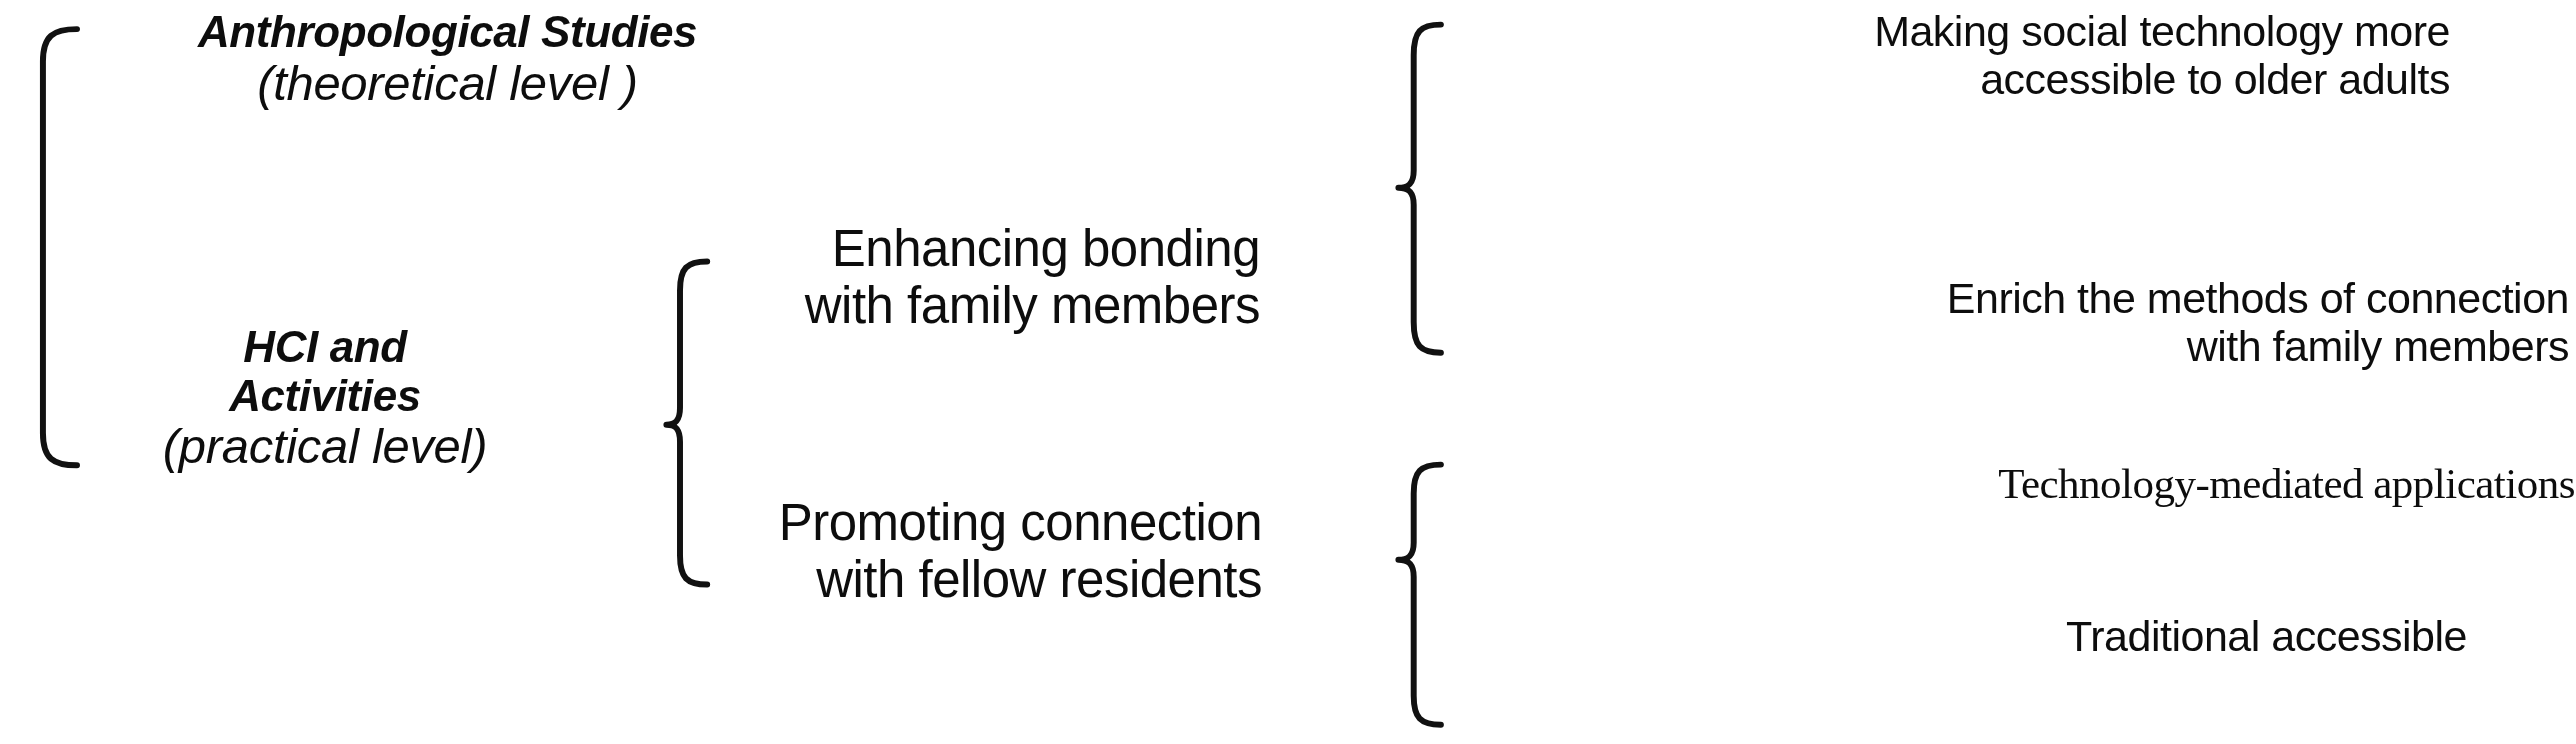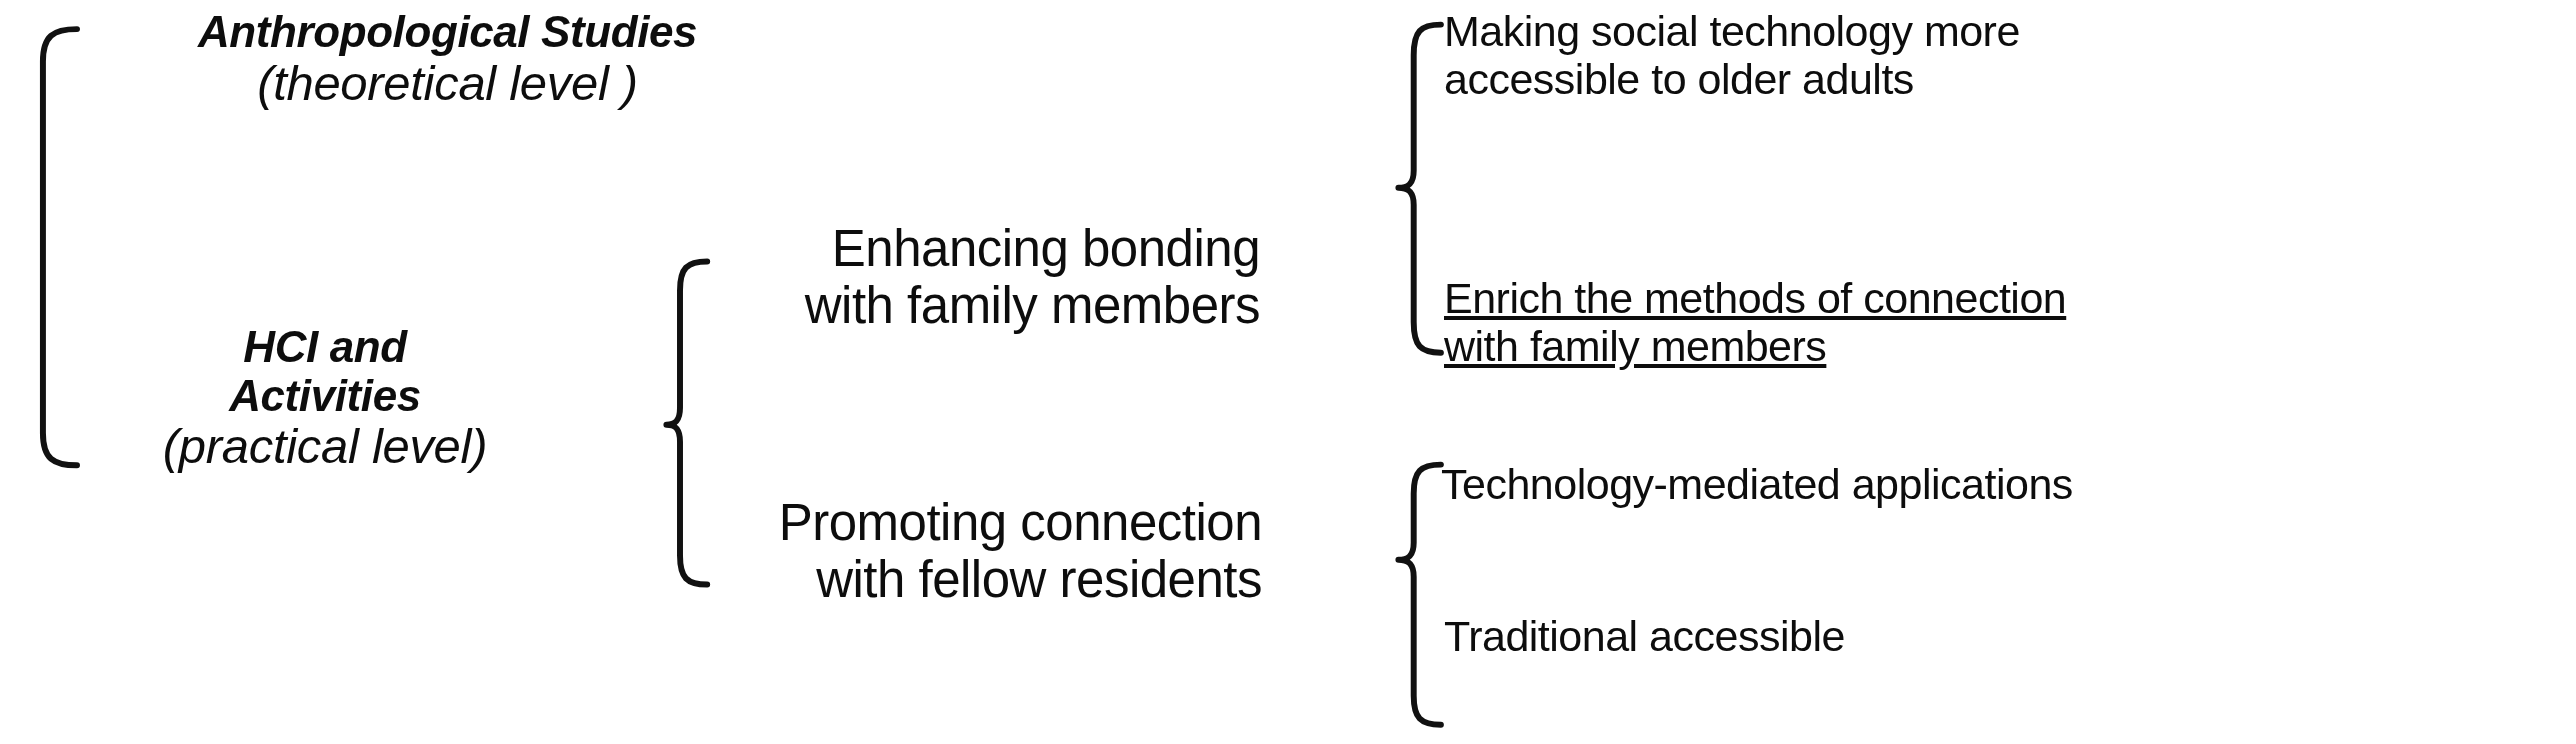--- a/index.html
+++ b/index.html
@@ -31,41 +31,41 @@
   .l2{
     font-size:51px;font-weight:400;font-style:normal;
     letter-spacing:-0.5px;
   }
   .l3{
     font-size:43px;font-weight:400;font-style:normal;
     letter-spacing:-0.5px;
   }
 
   .ta-center{text-align:center;}
-  .ta-left{text-align:left;}
+  .ta-left{text-align:right;}
   .ta-right{text-align:right;}
 
   
   #root-brace{left:24px;top:24px;}
   #mid-brace{left:663px;top:256px;}
   #r-brace-top{left:1395px;top:19px;}
   #r-brace-bot{left:1395px;top:459px;}
 
   #anthro-title{left:51px;top:6.8px;width:793px;}
   #anthro-sub  {left:51px;top:56px;width:793px;}
 
   #hci-title{left:82px;top:322px;width:486px;}
   #hci-sub  {left:82px;top:419px;width:486px;}
 
   #mid-item-1{left:714px;top:220px;width:546px;}
   #mid-item-2{left:708px;top:494px;width:554px;}
 
   #leaf-1{left:1444px;top:6.8px;width:1006px;}
-  #leaf-2{left:1444px;top:274px;width:1125px;text-decoration:underline;}
-  #leaf-3{left:1441px;top:460px;width:1134px;}
+  #leaf-2{left:1444px;top:274px;width:1125px;}
+  #leaf-3{left:1441px;top:460px;width:1134px;font-family:Liberation Serif, serif;}
   #leaf-4{left:1444px;top:612px;width:1023px;}
 </style>
 </head>
 <body>
 
 <div id="stage">
 
   <div class="brace" id="root-brace">
     <svg width="60" height="460" viewBox="0 0 70 540">
       <path d="M62 6 C 34 6 22 14 22 44 L 22 262 L 22 480 C 22 510 34 518 62 518" fill="none" stroke="#111111" stroke-width="7" stroke-linecap="round" stroke-linejoin="round"></path>

